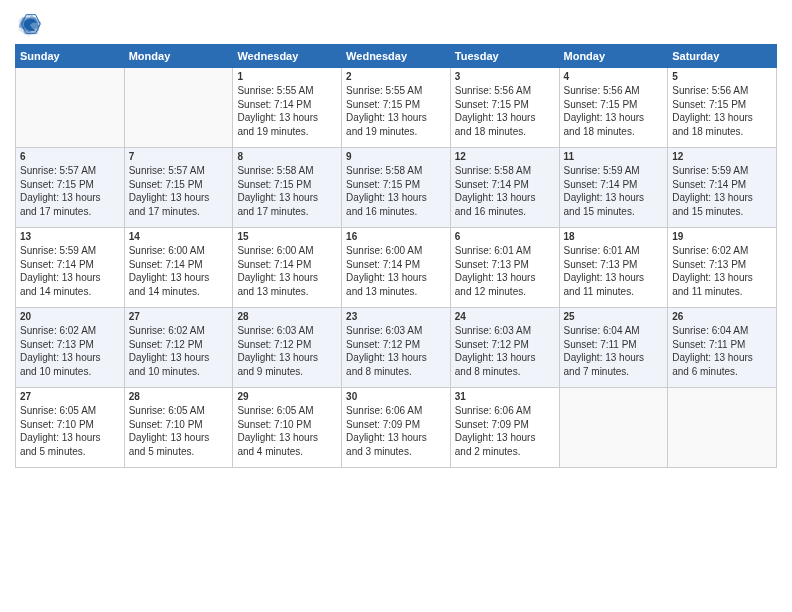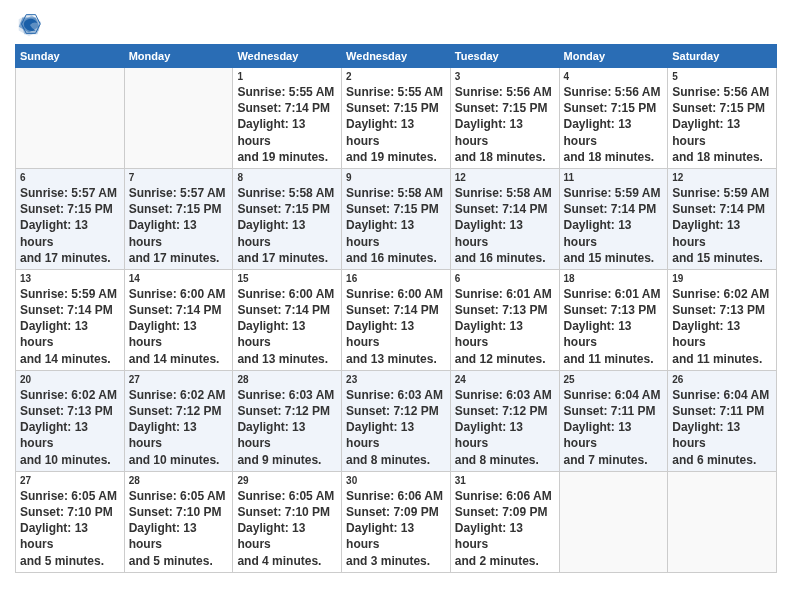--- a/index.html
+++ b/index.html
@@ -81,24 +81,23 @@
       height: 80px;
     }
     .day-num {
       font-size: 10px;
       font-weight: bold;
       color: #333;
       display: block;
       margin-bottom: 2px;
     }
     .day-info {
-      font-size: 12px;
+      font-size: 10px;
       color: #333;
       line-height: 1.35;
-      font-weight: bold;
     }
     .empty-cell {
       background: #f9f9f9;
     }
     .alt-row td {
       background: #f0f4fa;
     }
   </style>
 </head>
 <body>

